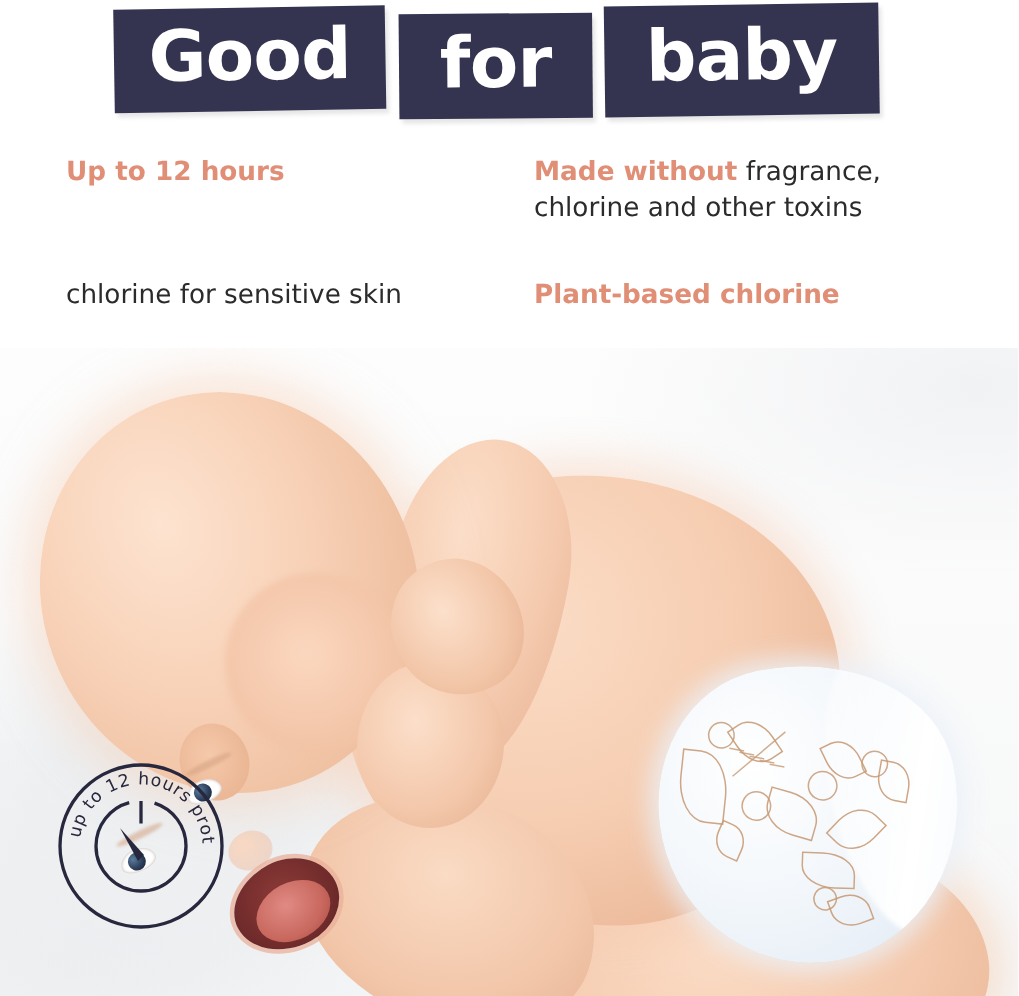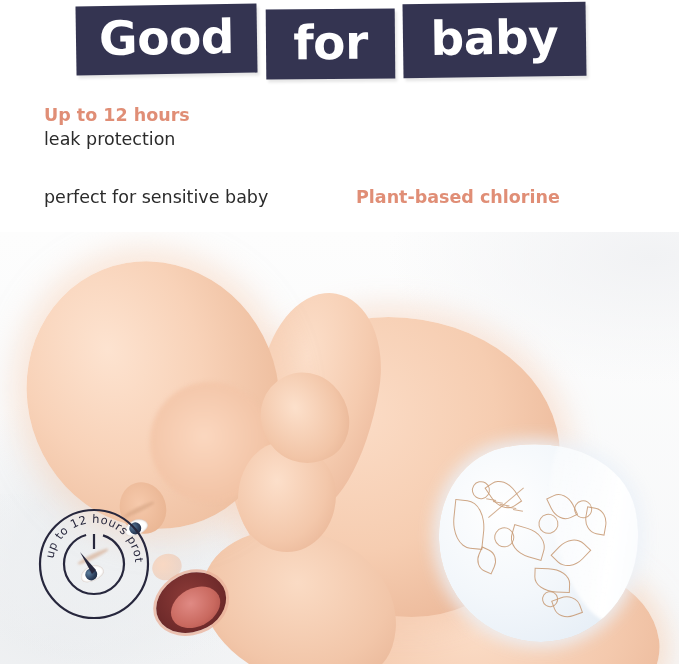--- a/index.html
+++ b/index.html
@@ -317,26 +317,31 @@
       <span class="hl-text">baby</span>
     </div>
   </div>
 
   <div class="benefits">
 
     <div class="benefit col-l row-1">
       <div class="b-line first">
         <span class="b-strong">Up to 12 hours</span><span class="b-plain"></span>
       </div>
-      <div class="b-line">leak protection</div>
-    </div>
-
+    </div>
+
+    <div class="benefit col-r row-1">
+      <div class="b-line first">
+        <span class="b-strong">Made without</span><span class="b-plain"> fragrance,</span>
+      </div>
+      <div class="b-line">chlorine and other toxins</div>
+    </div>
 
     <div class="benefit col-l row-2">
-      <div class="b-line">perfect for sensitive baby</div>
+      <div class="b-line">chlorine for sensitive skin</div>
     </div>
 
     <div class="benefit col-r row-2">
       <div class="b-line first">
         <span class="b-strong">Plant-based chlorine</span><span class="b-plain"></span>
       </div>
     </div>
 
   </div>
 

